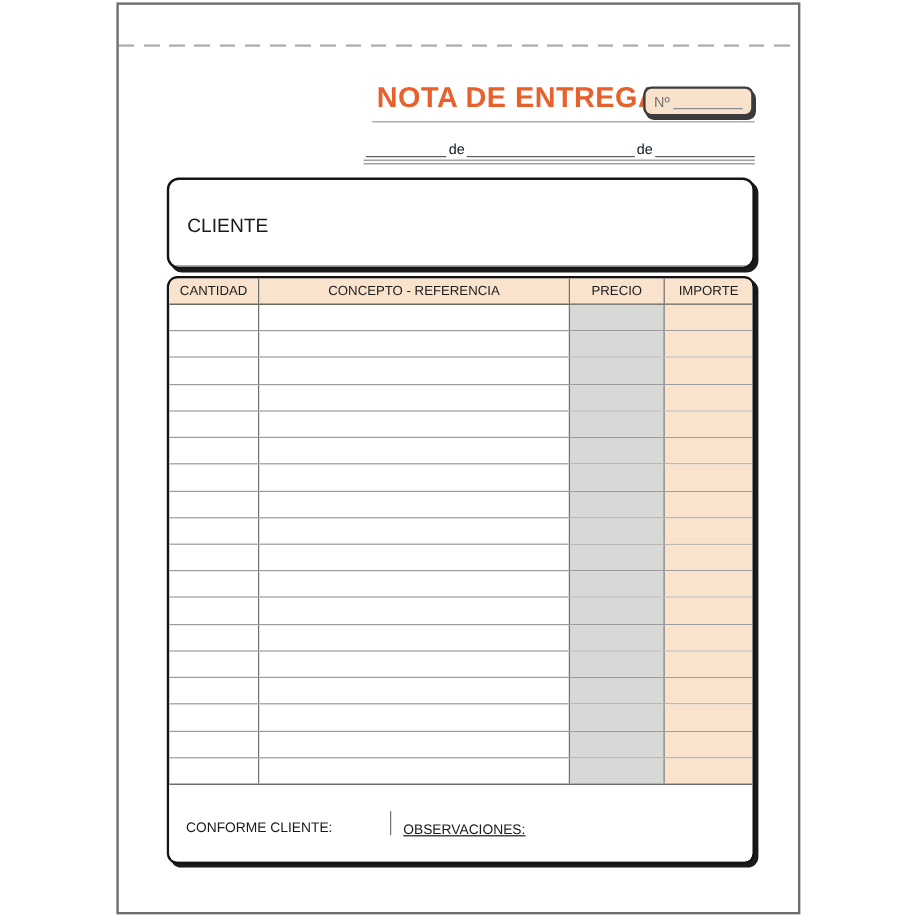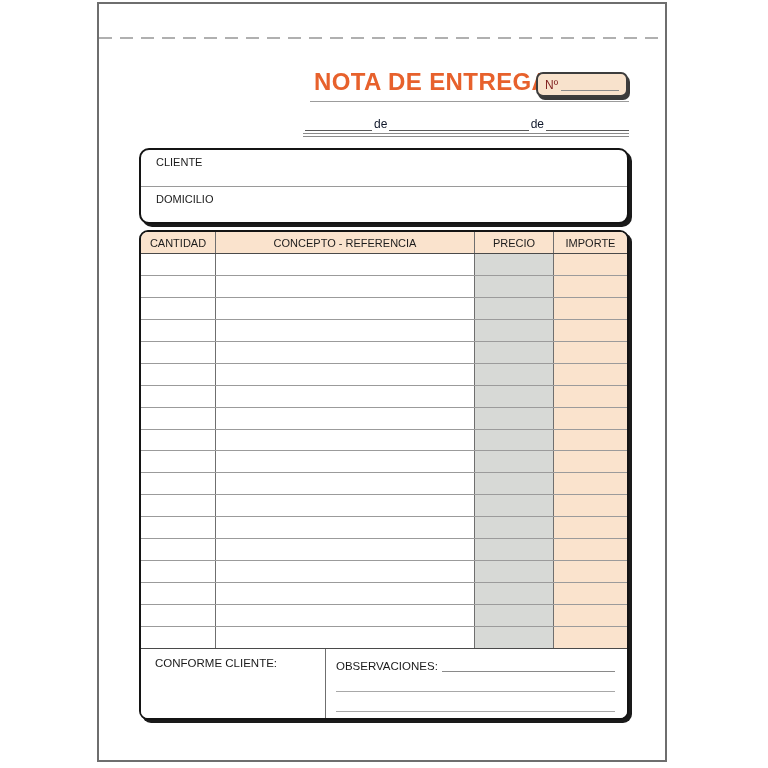--- a/index.html
+++ b/index.html
@@ -30,21 +30,21 @@
     position:absolute;left:215px;top:64px;
     font-size:24px;font-weight:bold;letter-spacing:0.4px;color:var(--orange);
     white-space:nowrap;
   }
   .num-box{
     position:absolute;left:437px;top:68px;width:92px;height:25px;
     background:var(--peach-box);border:2px solid #3d3d3d;border-radius:7px;
     box-shadow:2px 3px 0 #3a3a3a;box-sizing:border-box;
     display:flex;align-items:center;padding:0 7px;
   }
-  .num-box .num-label{font-size:12px;color:#7f1d1d;line-height:1;}
+  .num-box .num-label{font-size:12px;color:#737373;line-height:1;}
   .num-box .num-blank{flex:1;margin-left:3px;height:55%;border-bottom:1px solid #8a8a8a;}
   .title-underline{
     position:absolute;left:211px;top:97px;width:319px;height:1px;background:#9c9c9c;
   }
   .date-row{
     position:absolute;left:206px;top:110px;width:324px;height:17px;
     display:flex;align-items:flex-end;font-size:12px;color:#0f172a;
   }
   .date-blank{border-bottom:1px solid #5a5a5a;height:100%;}
   .date-blank.b1{width:67px;}
@@ -54,21 +54,21 @@
   .date-underline{
     position:absolute;left:204px;top:129px;width:326px;height:4px;
     border-top:1px solid #8a8a8a;border-bottom:1px solid #8a8a8a;box-sizing:border-box;
   }
   .client-box{
     position:absolute;left:40px;top:144px;width:490px;height:76px;
     background:#fff;border:2px solid #141414;border-radius:10px;
     box-shadow:3px 3px 0 #1a1a1a;box-sizing:border-box;
     display:flex;flex-direction:column;overflow:hidden;
   }
-  .client-row{flex:1;display:flex;align-items:flex-start;padding:6px 10px 0 15px;font-size:11px;}
+  .client-row{flex:1;display:flex;align-items:center;padding:6px 10px 0 15px;font-size:16px;}
   .client-row.first{border-bottom:1px solid #9a9a9a;}
   .client-row .fill-area{flex:1;height:100%;}
   .table-box{
     position:absolute;left:40px;top:226px;width:490px;height:490px;
     background:#fff;border:2px solid #141414;border-radius:9px;
     box-shadow:3px 3px 0 #1a1a1a;box-sizing:border-box;
     display:flex;flex-direction:column;overflow:hidden;
   }
   .thead{
     display:flex;height:21px;flex:0 0 21px;background:var(--peach);
@@ -80,28 +80,28 @@
   .w-prec{width:79px;}
   .w-imp{flex:1;}
   .rb{border-right:1px solid var(--col-line);}
   .tbody{flex:1;display:flex;flex-direction:column;}
   .trow{flex:1;display:flex;border-bottom:1px solid var(--line-gray);}
   .trow:last-child{border-bottom:none;}
   .cell{box-sizing:border-box;height:100%;}
   .cell.prec{background:var(--gray-col);}
   .cell.imp{background:var(--peach);}
   .tfoot{
-    flex:0 0 64px;display:flex;border-top:1px solid #4a4a4a;background:#fff;font-size:11.5px;
+    flex:0 0 64px;display:flex;border-top:1px solid #4a4a4a;background:#fff;font-size:11.5px;align-items:center;
   }
   .foot-left{
     width:185px;box-sizing:border-box;border-right:1px solid var(--col-line);
     padding:8px 8px 0 14px;display:flex;flex-direction:column;
   }
   .foot-left .fill-area{flex:1;}
-  .foot-right{flex:1;padding:10px 12px 6px 10px;display:flex;flex-direction:column;box-sizing:border-box;}
+  .foot-right{flex:1;padding:10px 12px 6px 10px;display:flex;flex-direction:row;box-sizing:border-box;text-decoration:underline;}
   .obs-top{display:flex;align-items:flex-end;}
   .obs-top .obs-blank{flex:1;border-bottom:1px solid #8a8a8a;height:12px;margin-left:4px;}
   .obs-line{height:1px;background:#a8a8a8;margin-top:19px;}
 </style>
 </head>
 <body>
 
 <div class="page">
 
   <div class="perforation"></div>
@@ -121,24 +121,20 @@
     <span class="date-blank b2"></span>
     <span class="date-sep">de</span>
     <span class="date-blank b3"></span>
   </div>
 
   <div class="date-underline"></div>
 
   <div class="client-box">
     <div class="client-row first">
       <span>CLIENTE</span>
-      <span class="fill-area"></span>
-    </div>
-    <div class="client-row">
-      <span>DOMICILIO</span>
       <span class="fill-area"></span>
     </div>
   </div>
 
   <div class="table-box">
 
     <div class="thead">
       <div class="th w-cant rb">CANTIDAD</div>
       <div class="th w-conc rb">CONCEPTO - REFERENCIA</div>
       <div class="th w-prec rb">PRECIO</div>

